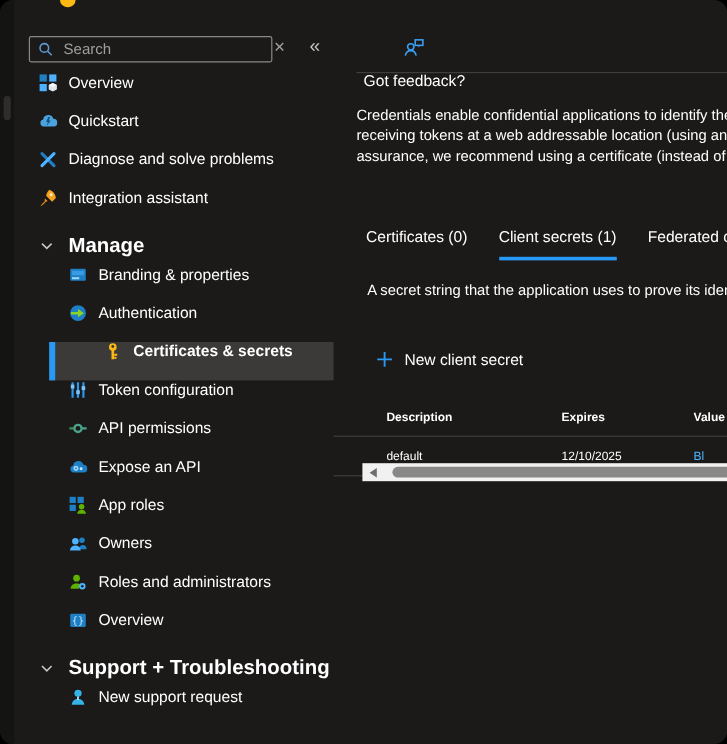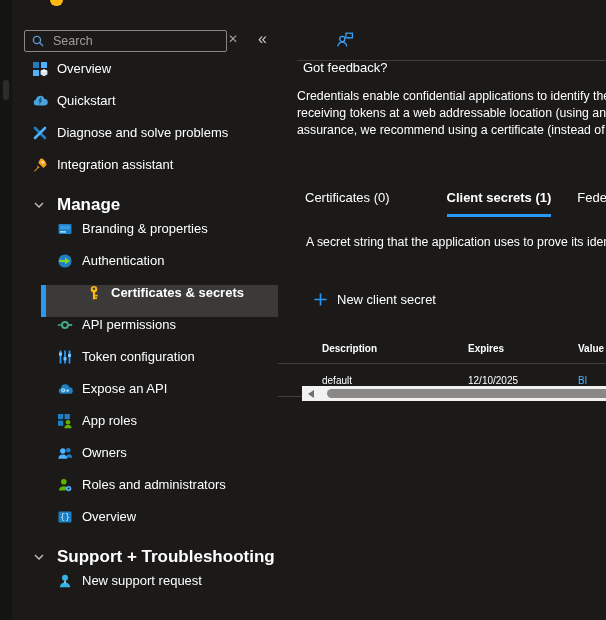--- a/index.html
+++ b/index.html
@@ -1,17 +1,17 @@
 <!DOCTYPE html>
 <html><head>
 <meta charset="utf-8">
 <style>
   html,body{margin:0;padding:0;background:#000;}
   .screen{position:relative;width:606px;height:620px;background:#1b1a19;overflow:hidden;
-          font-family:"Liberation Sans",sans-serif;color:#fff;}
+          font-family:"Liberation Sans",sans-serif;color:#fff;border-radius:11px;}
 
   
   .left-strip{position:absolute;left:0;top:0;width:12px;height:620px;background:#141413;}
   .strip-thumb{position:absolute;left:3px;top:80px;width:6px;height:20px;background:#2e2d2c;border-radius:3px;}
 
   
   .sidebar{position:absolute;left:12px;top:0;width:266px;height:620px;background:#1b1a19;}
   .partial-key{position:absolute;left:38px;top:0;width:13px;height:6px;background:#fdb913;
                border-radius:0 0 7px 7px;}
   .search-row{position:absolute;top:30px;left:0;width:266px;height:22px;}
@@ -35,21 +35,21 @@
 
   
   .content{position:absolute;left:278px;top:0;right:0;bottom:0;}
   .feedback{position:absolute;top:31px;left:25px;display:flex;align-items:center;gap:11px;
             font-size:13px;cursor:pointer;flex-direction:column;}
   .hr{position:absolute;top:60px;left:19px;right:0;height:1px;background:#3f3e3d;}
   .intro{position:absolute;top:88px;left:19px;right:0;font-size:12.3px;line-height:17px;}
   .intro div,.descp div{white-space:nowrap;}
   .tabs{position:absolute;top:190px;left:27px;display:flex;gap:26px;font-size:13px;white-space:nowrap;}
   .tab{padding-bottom:9px;cursor:pointer;border-bottom:3px solid transparent;}
-  .tab.active{font-weight:bold;border-bottom-color:#2899f5;margin-left:31px;}
+  .tab.active{font-weight:normal;border-bottom-color:#2899f5;}
   .descp{position:absolute;top:234px;left:28px;right:0;font-size:12.3px;line-height:17px;}
   .new-secret{position:absolute;top:292px;left:35px;display:flex;align-items:center;gap:9px;
               font-size:13px;cursor:pointer;}
   .tbl{position:absolute;top:316px;left:0;right:0;font-size:10px;margin-top:17px;}
   .tbl-row{display:flex;align-items:center;padding-left:44px;}
   .tbl-head{height:30px;font-weight:bold;border-bottom:1px solid #3f3e3d;}
   .tbl-data{height:32px;border-bottom:1px solid #3f3e3d;}
   .c1{width:146px;flex:none;overflow:hidden;}
   .c2{width:110px;flex:none;overflow:hidden;}
   .c3{flex:1;overflow:hidden;white-space:nowrap;}
@@ -173,44 +173,44 @@
               <rect x="9.1" y="9.8" width="2.6" height="1.7" fill="#fdb913"></rect>
               <rect x="9.1" y="12.4" width="2" height="1.6" fill="#fdb913"></rect>
             </svg>
         </span>
         <span>Certificates &amp; secrets</span>
       </div>
 
       <div class="nav-item indent">
         <span class="icon">
           <svg width="16" height="16" viewBox="0 0 16 16">
-              <line x1="0.8" y1="8" x2="4.6" y2="8" stroke="#3f8f5f" stroke-width="1.9"></line>
-              <circle cx="8" cy="8" r="3" fill="none" stroke="#49a58a" stroke-width="1.9"></circle>
-              <line x1="11.4" y1="8" x2="15.2" y2="8" stroke="#49a58a" stroke-width="1.9"></line>
-            </svg>
-        </span>
-        <span>API permissions</span>
-      </div>
-
-      <div class="nav-item indent">
-        <span class="icon">
-          <svg width="16" height="16" viewBox="0 0 16 16">
               <g stroke="#2899f5" stroke-width="1.8">
                 <line x1="3.5" y1="1.5" x2="3.5" y2="14.5"></line>
                 <line x1="8" y1="1.5" x2="8" y2="14.5"></line>
                 <line x1="12.5" y1="1.5" x2="12.5" y2="14.5"></line>
               </g>
               <g fill="#7cc4f7">
                 <rect x="2" y="3.5" width="3" height="3.2"></rect>
                 <rect x="6.5" y="8.2" width="3" height="3.2"></rect>
                 <rect x="11" y="4.8" width="3" height="3.2"></rect>
               </g>
             </svg>
         </span>
         <span>Token configuration</span>
+      </div>
+
+      <div class="nav-item indent">
+        <span class="icon">
+          <svg width="16" height="16" viewBox="0 0 16 16">
+              <line x1="0.8" y1="8" x2="4.6" y2="8" stroke="#3f8f5f" stroke-width="1.9"></line>
+              <circle cx="8" cy="8" r="3" fill="none" stroke="#49a58a" stroke-width="1.9"></circle>
+              <line x1="11.4" y1="8" x2="15.2" y2="8" stroke="#49a58a" stroke-width="1.9"></line>
+            </svg>
+        </span>
+        <span>API permissions</span>
       </div>
 
       <div class="nav-item indent">
         <span class="icon">
           <svg width="16" height="16" viewBox="0 0 16 16">
               <path d="M4.3 12.8a3 3 0 0 1-.3-5.9A4.3 4.3 0 0 1 12.4 6.3a2.9 2.9 0 0 1 .3 6.5z" fill="#1f7fc4"></path>
               <circle cx="6.3" cy="9.3" r="2.1" fill="#9ad9f7"></circle>
               <circle cx="6.3" cy="9.3" r="0.8" fill="#1f7fc4"></circle>
               <circle cx="10.6" cy="9.6" r="1.2" fill="#cfeafa"></circle>
             </svg>

